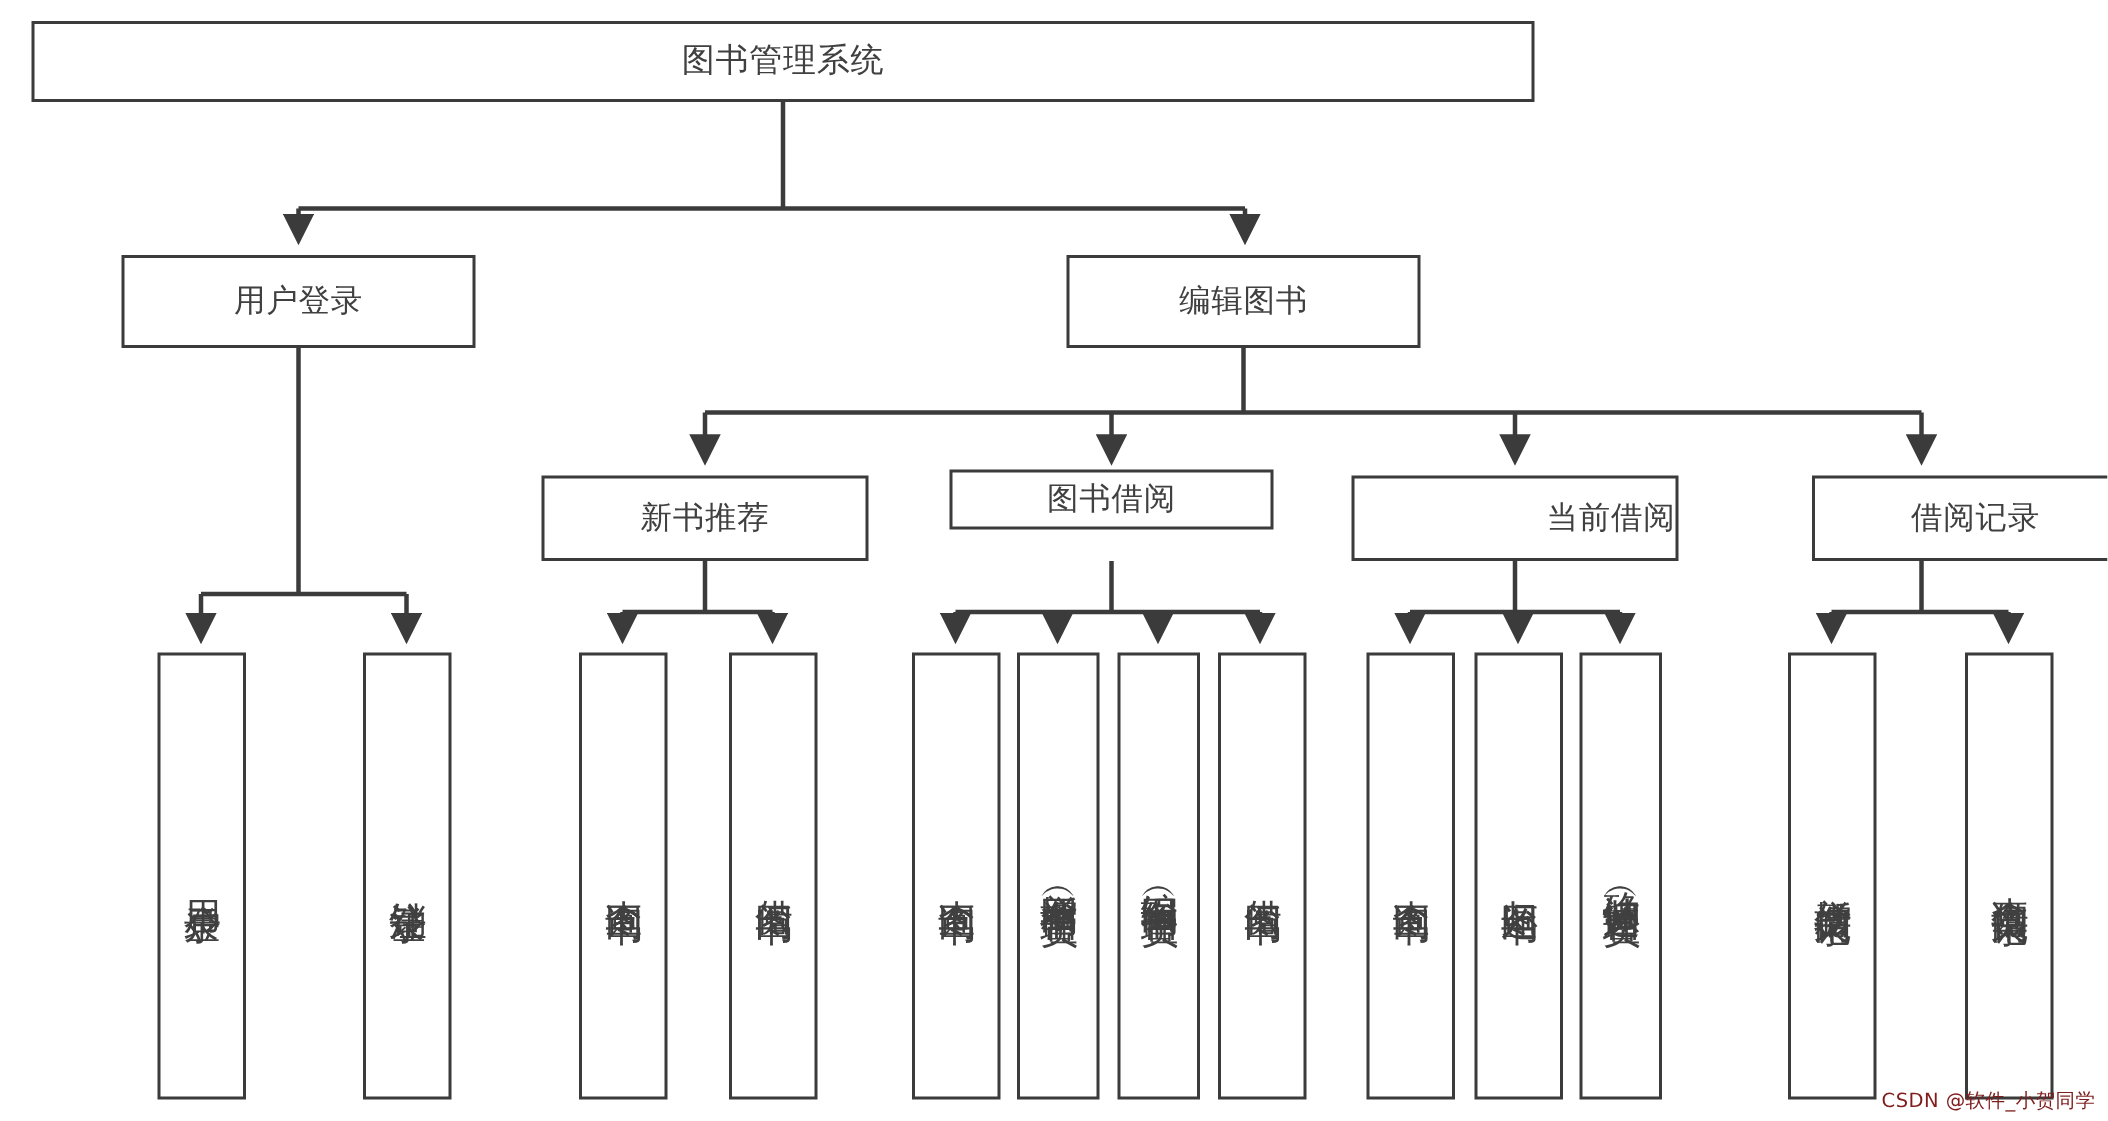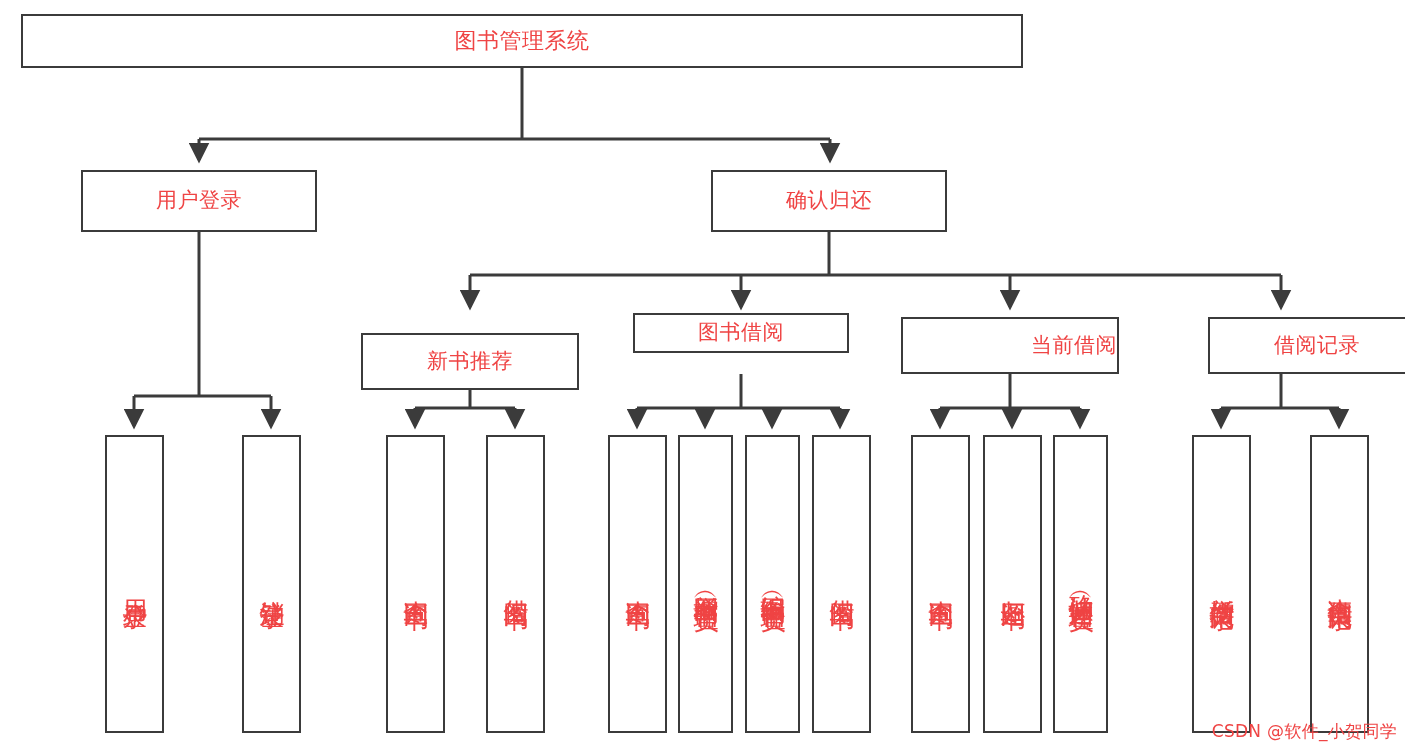--- a/index.html
+++ b/index.html
@@ -27,21 +27,21 @@
     pointer-events: none;
   }
   .node {
     position: absolute;
     box-sizing: border-box;
     border: 2.5px solid #3b3b3b;
     background: #ffffff;
     display: flex;
     align-items: center;
     justify-content: center;
-    color: #ef4444;
+    color: #404040;
   }
   .node.h {
     
   }
   .node.h .label {
     font-size: 21px;
     line-height: 1.1;
     white-space: nowrap;
     letter-spacing: 0.5px;
   }
@@ -57,22 +57,22 @@
     white-space: nowrap;
     max-height: 100%;
   }
   #root-node .label {
     font-size: 22px;
   }
   .watermark {
     position: absolute;
     right: 8px;
     bottom: 4px;
-    font-size: 17px;
-    color: #ef4444;
+    font-size: 13px;
+    color: #7f1d1d;
     white-space: nowrap;
     letter-spacing: 0.3px;
   }
 </style>
 </head>
 <body>
 
 <div id="canvas">
 
   <svg class="edges" viewBox="0 0 1405 747" xmlns="http://www.w3.org/2000/svg">
@@ -126,24 +126,24 @@
   </svg>
 
   <div class="node h" id="root-node" style="left: 21px; top: 14px; width: 1002px; height: 54px;">
     <span class="label">图书管理系统</span>
   </div>
 
   <div class="node h" style="left: 81px; top: 170px; width: 236px; height: 62px;">
     <span class="label">用户登录</span>
   </div>
   <div class="node h" style="left: 711px; top: 170px; width: 236px; height: 62px;">
-    <span class="label">确认归还</span>
+    <span class="label">编辑图书</span>
   </div>
 
-  <div class="node h" style="left: 361px; top: 317px; width: 218px; height: 57px; margin-top: 16px;">
+  <div class="node h" style="left: 361px; top: 317px; width: 218px; height: 57px;">
     <span class="label">新书推荐</span>
   </div>
   <div class="node h" style="left: 633px; top: 313px; width: 216px; height: 40px;">
     <span class="label">图书借阅</span>
   </div>
   <div class="node h" style="left: 901px; top: 317px; width: 218px; height: 57px; justify-content: flex-end;">
     <span class="label">当前借阅</span>
   </div>
   <div class="node h" style="left: 1208px; top: 317px; width: 218px; height: 57px;">
     <span class="label">借阅记录</span>

